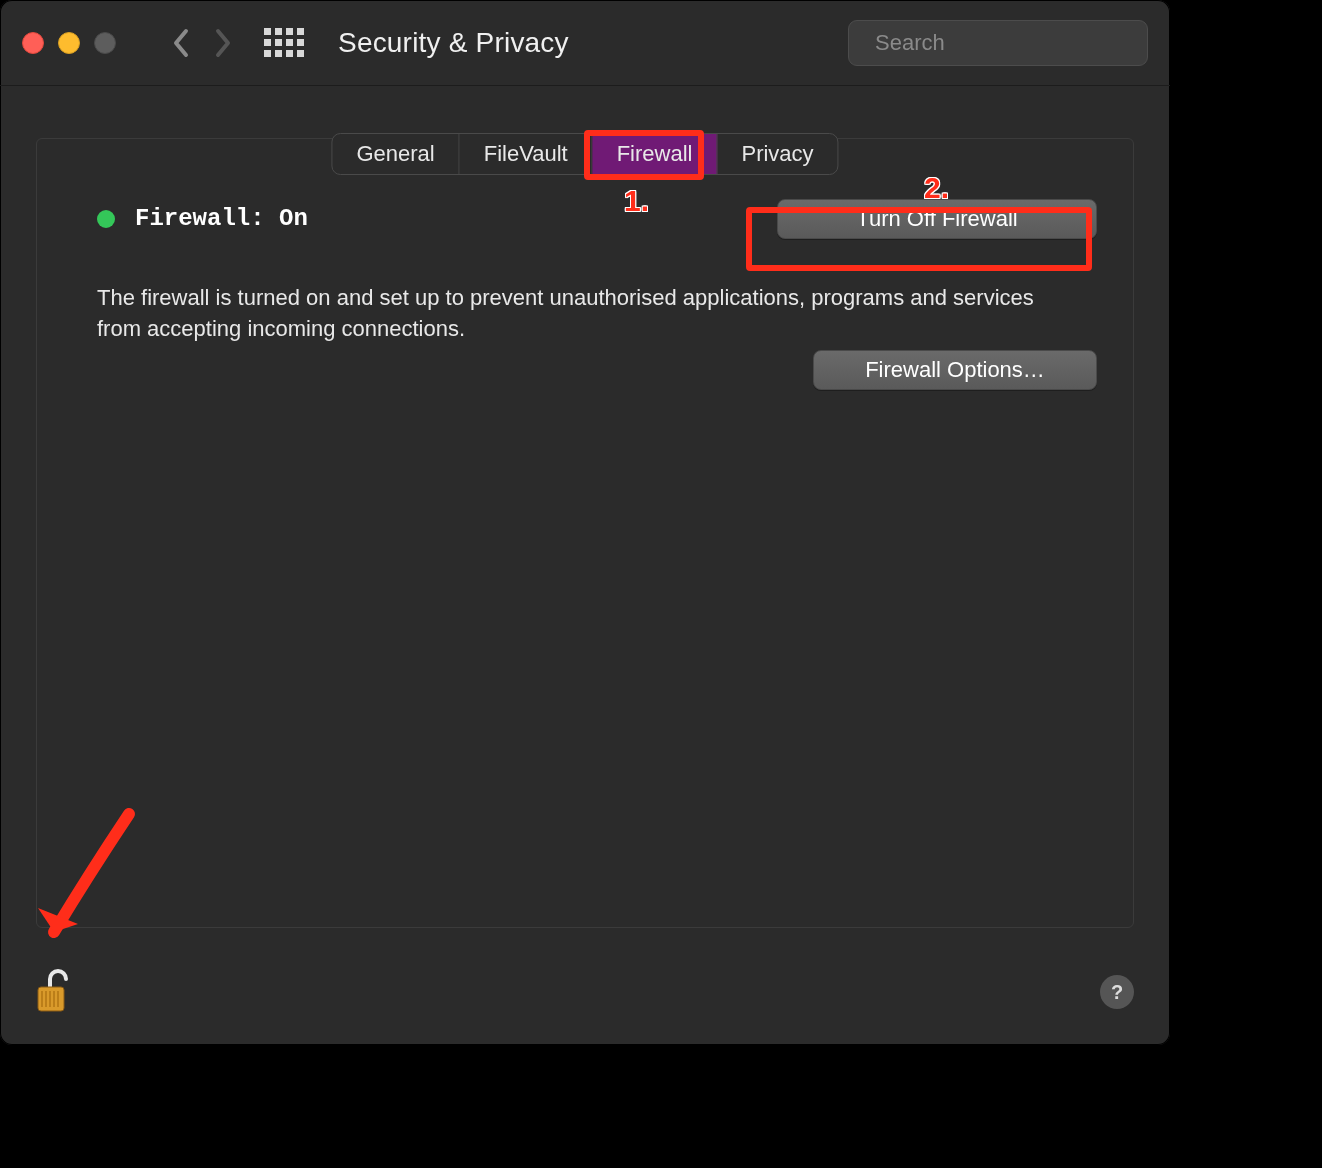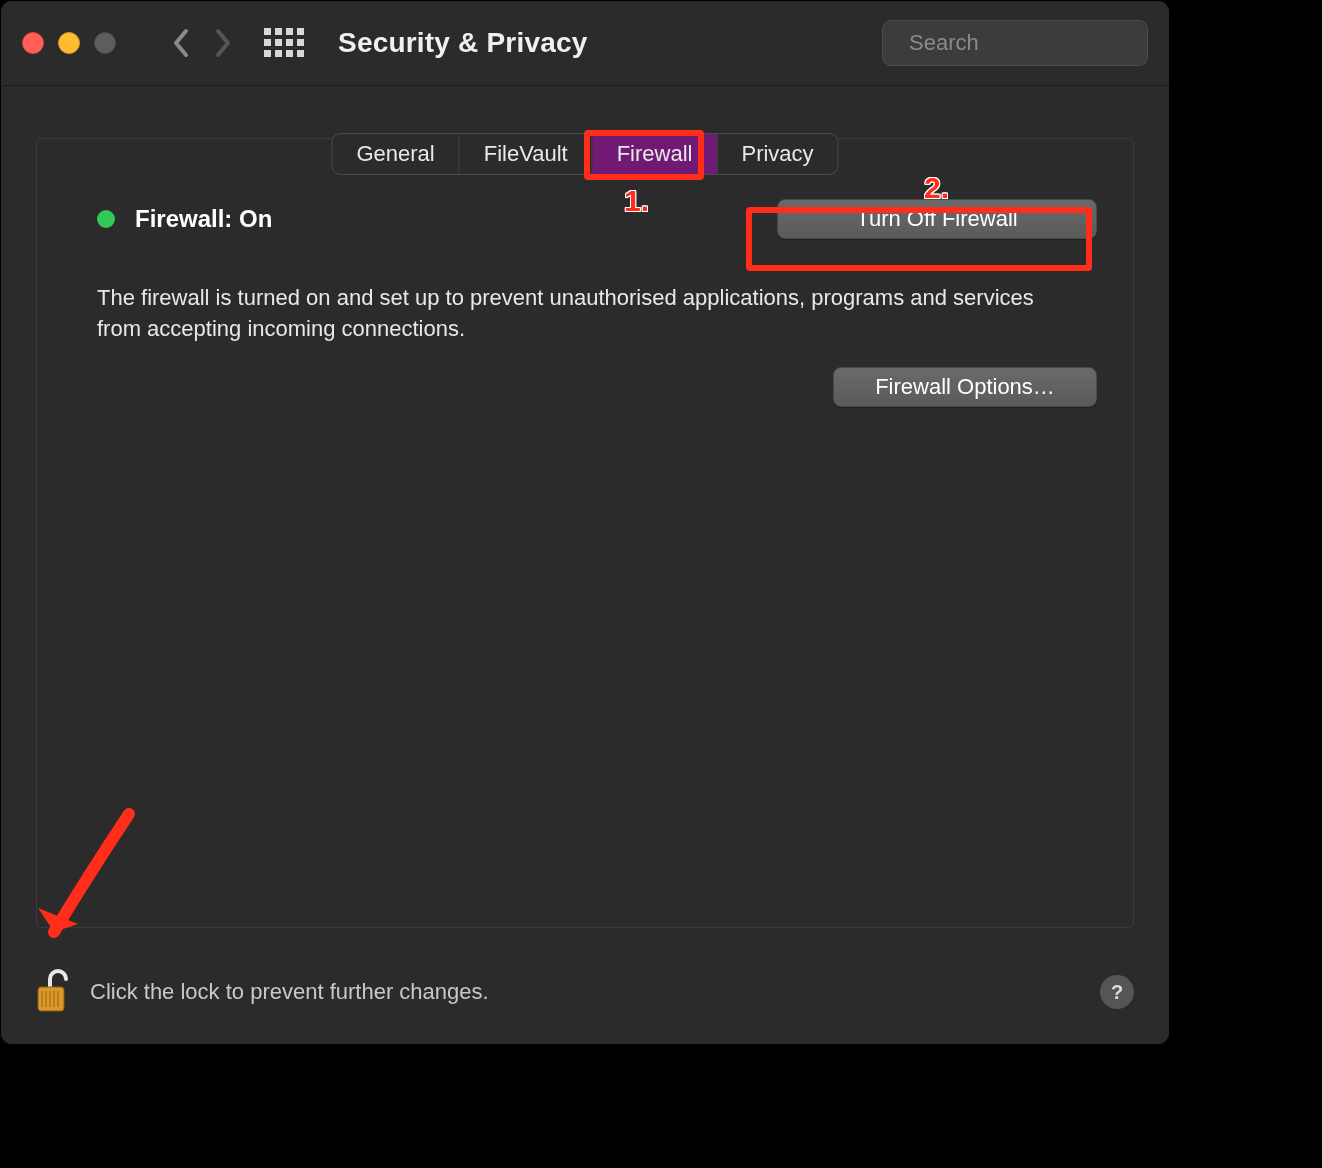--- a/index.html
+++ b/index.html
@@ -40,25 +40,25 @@
     font-size:34px; cursor:pointer; user-select:none;
   }
   .nav-arrow.disabled{color:#555;}
   .grid-icon {
     margin: 0 22px 0 14px;
     display:grid; grid-template-columns:repeat(4,7px); grid-template-rows:repeat(3,7px);
     gap:4px;
   }
   .grid-icon span{background:#d8d8d8;width:7px;height:7px;}
   .title {
-    color:#f0f0f0; font-size:28px; font-weight:700; letter-spacing:0.2px;
+    color:#f0f0f0; font-size:28px; font-weight:400; letter-spacing:0.2px;
   }
   .spacer{flex:1;}
   .search-box{
-    width:266px;height:46px;border-radius:9px;background:#3c3c3c;border:1px solid #4c4c4c;
+    width:300px;height:46px;border-radius:9px;background:#3c3c3c;border:1px solid #4c4c4c;
     display:flex;align-items:center;padding:0 14px;gap:12px;
   }
   .search-box svg{stroke:#8f8f8f;}
   .search-box input{
     flex:1;background:transparent;border:none;outline:none;color:#ddd;font-size:22px;
   }
   .search-box input::placeholder{color:#8a8a8a;}
   
   .content{
     position:relative;
@@ -85,37 +85,37 @@
     cursor:pointer;
   }
   .segmented .seg:last-child{border-right:none;}
   .segmented .seg.sel{background:#701a75;}
   
   .status-row{
     position:absolute; top:66px; left:60px; right:60px;
     display:flex; align-items:center;
   }
   .status-dot{width:18px;height:18px;border-radius:50%;background:#34c759;margin-right:20px;}
-  .status-label{color:#fff;font-weight:700;font-size:24px;}
+  .status-label{color:#fff;font-weight:700;font-size:24px;font-family:Liberation Mono, monospace;}
   .desc{
     position:absolute; top:144px; left:60px; right:80px;
     color:#e8e8e8; font-size:22px; line-height:1.4;
   }
   .mac-btn{
     background:linear-gradient(#6a6a6a,#5a5a5a);
     border:1px solid #4a4a4a;
     border-radius:8px;
     color:#fff; font-size:22px;
     height:40px; padding:0 30px;
     display:inline-flex;align-items:center;justify-content:center;
     box-shadow:0 1px 0 rgba(0,0,0,.3);
     cursor:pointer;
   }
   .btn-turnoff{position:absolute; top:60px; right:36px; width:320px;}
-  .btn-firewall-options{position:absolute; top:228px; right:36px; width:264px;}
+  .btn-firewall-options{position:absolute; top:211px; right:36px; width:284px;}
   
   .footer{
     position:absolute; left:36px; right:36px; bottom:30px;
     display:flex; align-items:center; gap:18px;
   }
   .lock-text{color:#c8c8c8;font-size:22px;}
   .help-circle{
     width:34px;height:34px;border-radius:50%;background:#555;color:#ddd;
     display:flex;align-items:center;justify-content:center;font-size:20px;font-weight:700;
     cursor:pointer;
@@ -208,21 +208,20 @@
     <div class="footer">
       <svg width="36" height="46" viewBox="0 0 36 46">
         <path d="M22 18 V10 a8 8 0 0 1 16 0" fill="none" stroke="#e8e8e8" stroke-width="4" stroke-linecap="round" transform="translate(-8,0)"></path>
         <rect x="2" y="18" width="26" height="24" rx="3" fill="#d99a2b" stroke="#8a5a14" stroke-width="1"></rect>
         <line x1="6" y1="22" x2="6" y2="38" stroke="#b07414" stroke-width="1.5"></line>
         <line x1="10" y1="22" x2="10" y2="38" stroke="#b07414" stroke-width="1.5"></line>
         <line x1="14" y1="22" x2="14" y2="38" stroke="#b07414" stroke-width="1.5"></line>
         <line x1="18" y1="22" x2="18" y2="38" stroke="#b07414" stroke-width="1.5"></line>
         <line x1="22" y1="22" x2="22" y2="38" stroke="#b07414" stroke-width="1.5"></line>
       </svg>
-      <div class="lock-text">Click the lock to prevent further changes.</div>
       <div class="spacer"></div>
       <div class="help-circle">?</div>
     </div>
   </div>
 
   <div class="anno-box anno-tab"></div>
   <div class="anno-box anno-btn"></div>
   <div class="anno-num anno1">1.</div>
   <div class="anno-num anno2">2.</div>
 

